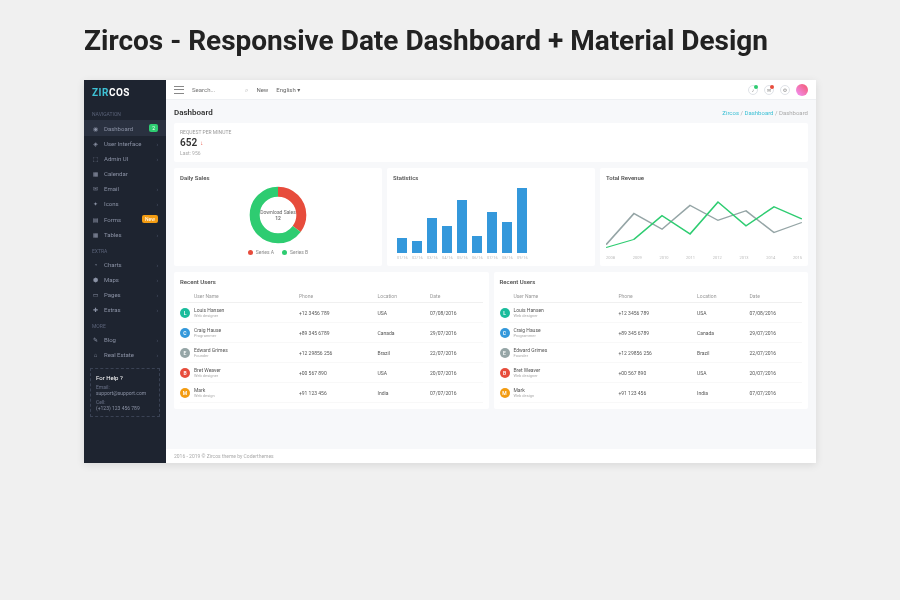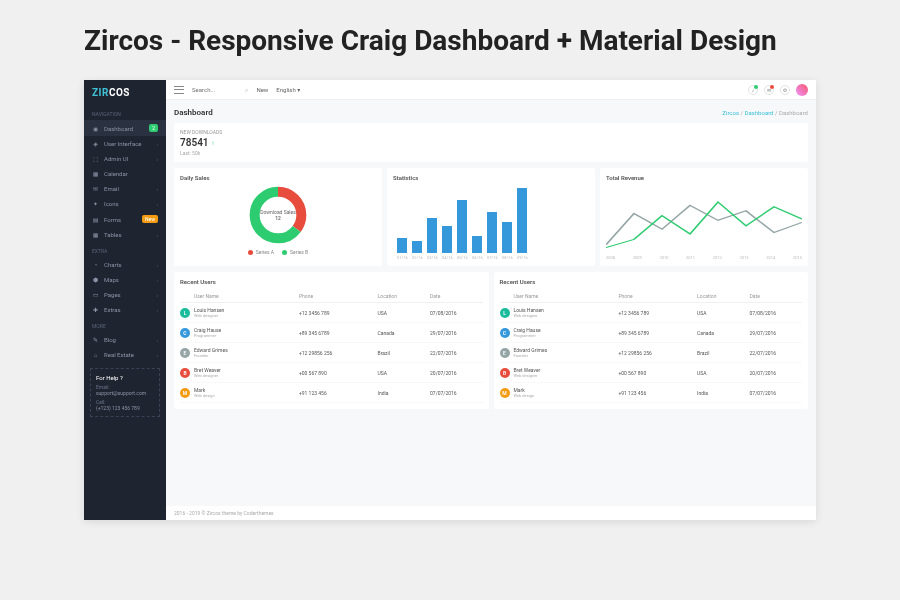--- a/index.html
+++ b/index.html
@@ -1,18 +1,18 @@
 <!DOCTYPE html>
 <html><head>
 <meta charset="utf-8">
 <style>
 *{margin:0;padding:0;box-sizing:border-box;font-family:-apple-system,BlinkMacSystemFont,"Segoe UI",Roboto,sans-serif}
 body{background:#f0f0f0;width:900px;height:600px;overflow:hidden}
 .hero{font-size:28px;font-weight:700;color:#222;padding:24px 0 14px 84px}
-.app{position:absolute;left:84px;top:80px;width:732px;height:440px;background:#4c1d95;display:flex;font-size:7px;box-shadow:0 2px 8px rgba(0,0,0,.1)}
+.app{position:absolute;left:84px;top:80px;width:732px;height:383px;background:#4c1d95;display:flex;font-size:7px;box-shadow:0 2px 8px rgba(0,0,0,.1)}
 .sidebar{width:82px;background:#1e2430;color:#8b92a5;display:flex;flex-direction:column;padding:0 0 4px}
 .brand{color:#fff;font-weight:700;font-size:10px;padding:7px 8px;letter-spacing:.5px}
 .brand span{color:#3ec1d5}
 .sb-section{font-size:5px;color:#5a6278;padding:6px 8px 3px;text-transform:uppercase}
 .sb-item{display:flex;align-items:center;padding:4px 8px;gap:5px;cursor:pointer;font-size:6px}
 .sb-item.active{background:#2a3140}
 .sb-item .ico{width:7px;height:7px;display:flex;align-items:center;justify-content:center}
 .badge-g{background:#2ecc71;color:#fff;font-size:5px;padding:1px 3px;border-radius:2px;margin-left:auto}
 .badge-n{background:#f39c12;color:#fff;font-size:5px;padding:1px 3px;border-radius:2px;margin-left:auto}
 .chev{margin-left:auto;font-size:5px;color:#5a6278}
@@ -67,21 +67,21 @@
 .tbl-h{display:flex;font-size:5px;color:#999;padding:3px 0;border-bottom:1px solid #f0f0f0}
 .tbl-r{display:flex;font-size:5px;color:#555;padding:4px 0;align-items:center;border-bottom:1px solid #f8f8f8}
 .c0{width:14px}.c1{flex:2}.c2{flex:1.5}.c3{flex:1}.c4{flex:1}
 .av{width:10px;height:10px;border-radius:50%;display:flex;align-items:center;justify-content:center;color:#fff;font-size:5px;font-weight:600}
 .role{font-size:4px;color:#aaa}
 .foot{font-size:5px;color:#aaa;padding:4px 8px;background:#fff}
 </style>
 </head>
 <body>
 
-<div class="hero">Zircos - Responsive Craig Dashboard + Material Design</div>
+<div class="hero">Zircos - Responsive Date Dashboard + Material Design</div>
 
 <div class="app">
   <div class="sidebar">
     <div class="brand"><span>ZIR</span><span style="color:#fff">COS</span></div>
     <div class="sb-section">NAVIGATION</div>
     <div class="sb-item active">
         <span class="ico">◉</span>
         <span>Dashboard</span>
         <span class="badge-g">2</span>
       </div>
@@ -182,23 +182,23 @@
     </div>
 
     <div class="content">
       <div class="pg-head">
         <div class="pg-title">Dashboard</div>
         <div class="crumbs"><a>Zircos</a> / <a>Dashboard</a> / <span>Dashboard</span></div>
       </div>
 
       <div class="stats" id="stats">
           <div class="stat">
-            <div class="stat-l">NEW DOWNLOADS</div>
-            <div class="stat-v">78541<span class="arr up">↑</span></div>
-            <div class="stat-s">Last: 50k</div>
+            <div class="stat-l">REQUEST PER MINUTE</div>
+            <div class="stat-v">652<span class="arr dn">↓</span></div>
+            <div class="stat-s">Last: 956</div>
           </div>
         </div>
 
       <div class="charts">
         <div class="card">
           <div class="card-t">Daily Sales</div>
           <div class="donut">
             <svg viewBox="0 0 36 36">
                 <circle cx="18" cy="18" r="14" fill="none" stroke="#e74c3c" stroke-width="6" stroke-dasharray="30.8 88"></circle>
                 <circle cx="18" cy="18" r="14" fill="none" stroke="#2ecc71" stroke-width="6" stroke-dasharray="57.2 88" stroke-dashoffset="-30.8"></circle>

